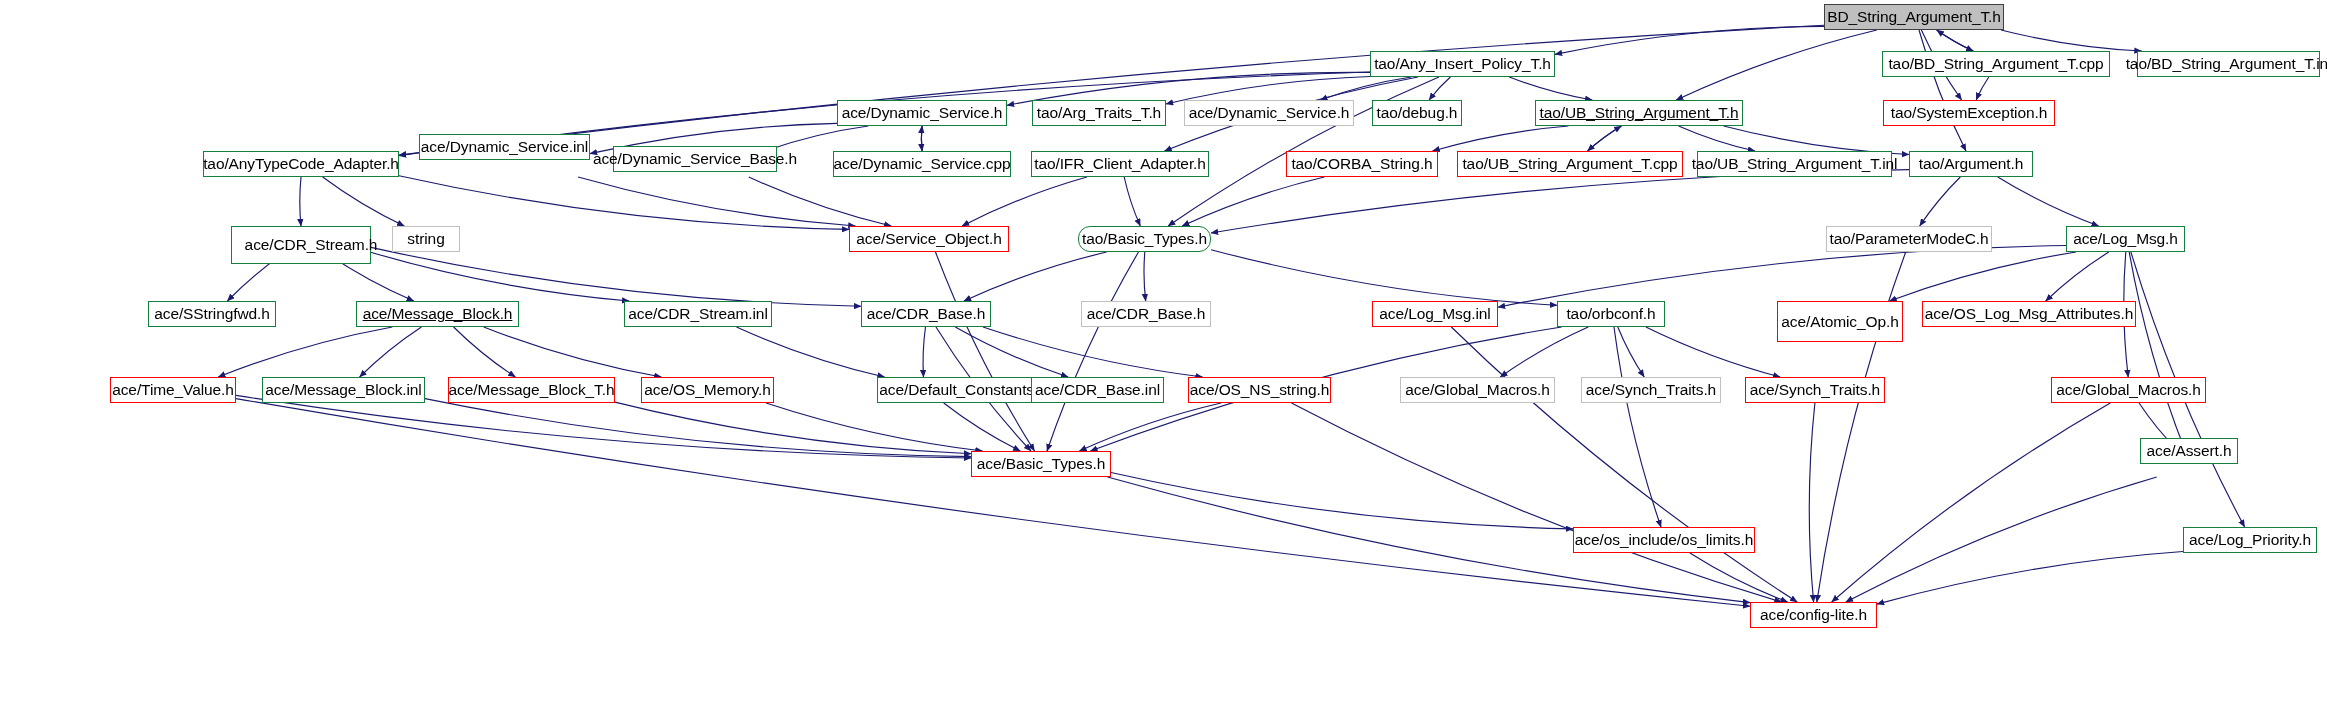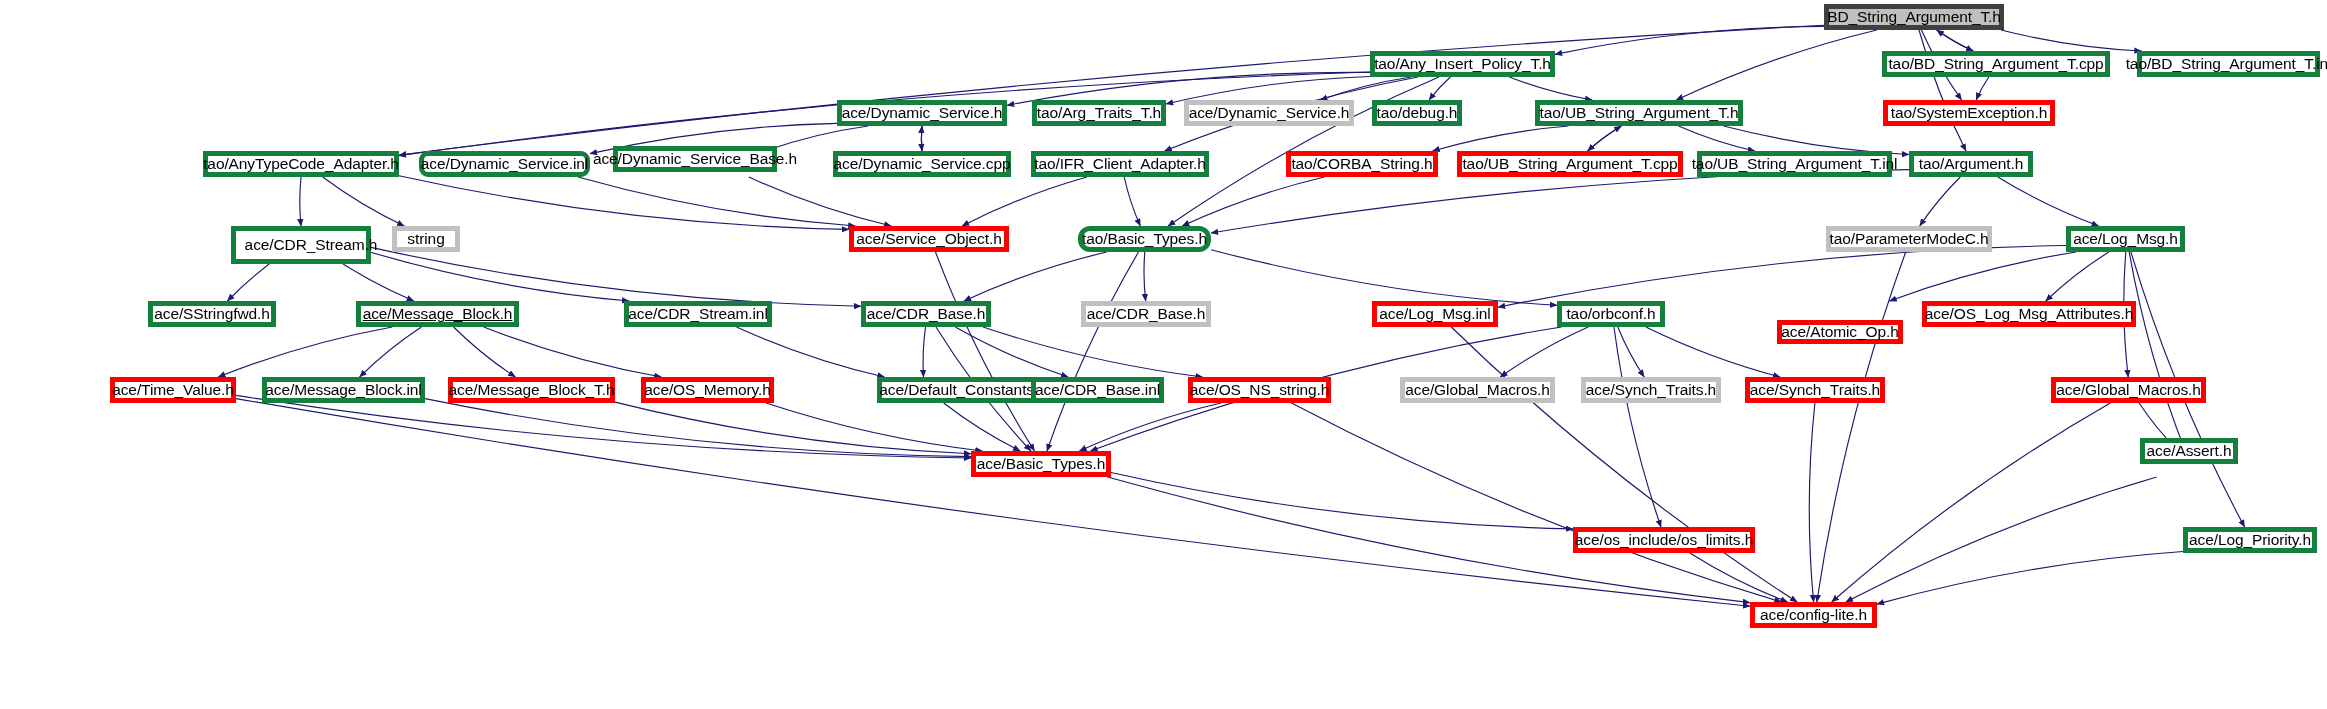--- a/index.html
+++ b/index.html
@@ -1,20 +1,20 @@
 <!DOCTYPE html>
 <html><head>
 <meta charset="utf-8">
 <style>
   html,body{margin:0;padding:0;background:#ffffff;}
   body{font-family:"Liberation Sans",sans-serif;}
   #graph{position:relative;width:2327px;height:709px;background:#ffffff;overflow:hidden;}
   #edges{position:absolute;left:0;top:0;width:2327px;height:709px;pointer-events:none;}
   .node{position:absolute;box-sizing:border-box;display:flex;align-items:center;justify-content:center;
-        background:#ffffff;border:5px solid #15803d;color:#000000;font-size:15.5px;line-height:1;
+        background:#ffffff;border:1px solid #15803d;color:#000000;font-size:15.5px;line-height:1;
         white-space:nowrap;letter-spacing:-0.1px;}
   .node.red{border-color:#ff0000;}
   .node.gray{border-color:#c0c0c0;}
   .node.root{background:#bfbfbf;border-color:#404040;}
   .node span{display:block;padding:0 6px;}
 </style>
 </head>
 <body>
 
 <div id="graph">
@@ -129,30 +129,30 @@
       </div>
       <div class="node" style="left: 1032px; top: 100px; width: 134px; height: 26px;">
         <span>tao/Arg_Traits_T.h</span>
       </div>
       <div class="node gray" style="left: 1184px; top: 100px; width: 170px; height: 26px;">
         <span>ace/Dynamic_Service.h</span>
       </div>
       <div class="node" style="left: 1372px; top: 100px; width: 90px; height: 26px;">
         <span>tao/debug.h</span>
       </div>
-      <div class="node" style="left: 1535px; top: 100px; width: 208px; height: 26px;">
+      <div class="node" style="left: 1535px; top: 100px; width: 208px; height: 26px; text-decoration: underline;">
         <span>tao/UB_String_Argument_T.h</span>
       </div>
       <div class="node red" style="left: 1883px; top: 100px; width: 172px; height: 26px;">
         <span>tao/SystemException.h</span>
       </div>
       <div class="node" style="left: 203px; top: 151px; width: 196px; height: 26px;">
         <span>tao/AnyTypeCode_Adapter.h</span>
       </div>
-      <div class="node" style="left: 419px; top: 151px; width: 171px; height: 26px; border-radius: 9px;">
+      <div class="node" style="left: 419px; top: 134px; width: 171px; height: 26px;">
         <span>ace/Dynamic_Service.inl</span>
       </div>
       <div class="node" style="left: 613px; top: 134px; width: 164px; height: 26px; margin-top: 12px;">
         <span>ace/Dynamic_Service_Base.h</span>
       </div>
       <div class="node" style="left: 833px; top: 151px; width: 178px; height: 26px;">
         <span>ace/Dynamic_Service.cpp</span>
       </div>
       <div class="node" style="left: 1031px; top: 151px; width: 178px; height: 26px;">
         <span>tao/IFR_Client_Adapter.h</span>
@@ -201,21 +201,21 @@
       </div>
       <div class="node gray" style="left: 1081px; top: 301px; width: 130px; height: 26px;">
         <span>ace/CDR_Base.h</span>
       </div>
       <div class="node red" style="left: 1372px; top: 301px; width: 126px; height: 26px;">
         <span>ace/Log_Msg.inl</span>
       </div>
       <div class="node" style="left: 1557px; top: 301px; width: 108px; height: 26px;">
         <span>tao/orbconf.h</span>
       </div>
-      <div class="node red" style="left: 1777px; top: 301px; width: 126px; height: 24px; margin-top: 19px;">
+      <div class="node red" style="left: 1777px; top: 301px; width: 126px; height: 41px;">
         <span>ace/Atomic_Op.h</span>
       </div>
       <div class="node red" style="left: 1922px; top: 301px; width: 214px; height: 26px;">
         <span>ace/OS_Log_Msg_Attributes.h</span>
       </div>
       <div class="node red" style="left: 110px; top: 377px; width: 126px; height: 26px;">
         <span>ace/Time_Value.h</span>
       </div>
       <div class="node" style="left: 262px; top: 377px; width: 163px; height: 26px;">
         <span>ace/Message_Block.inl</span>

